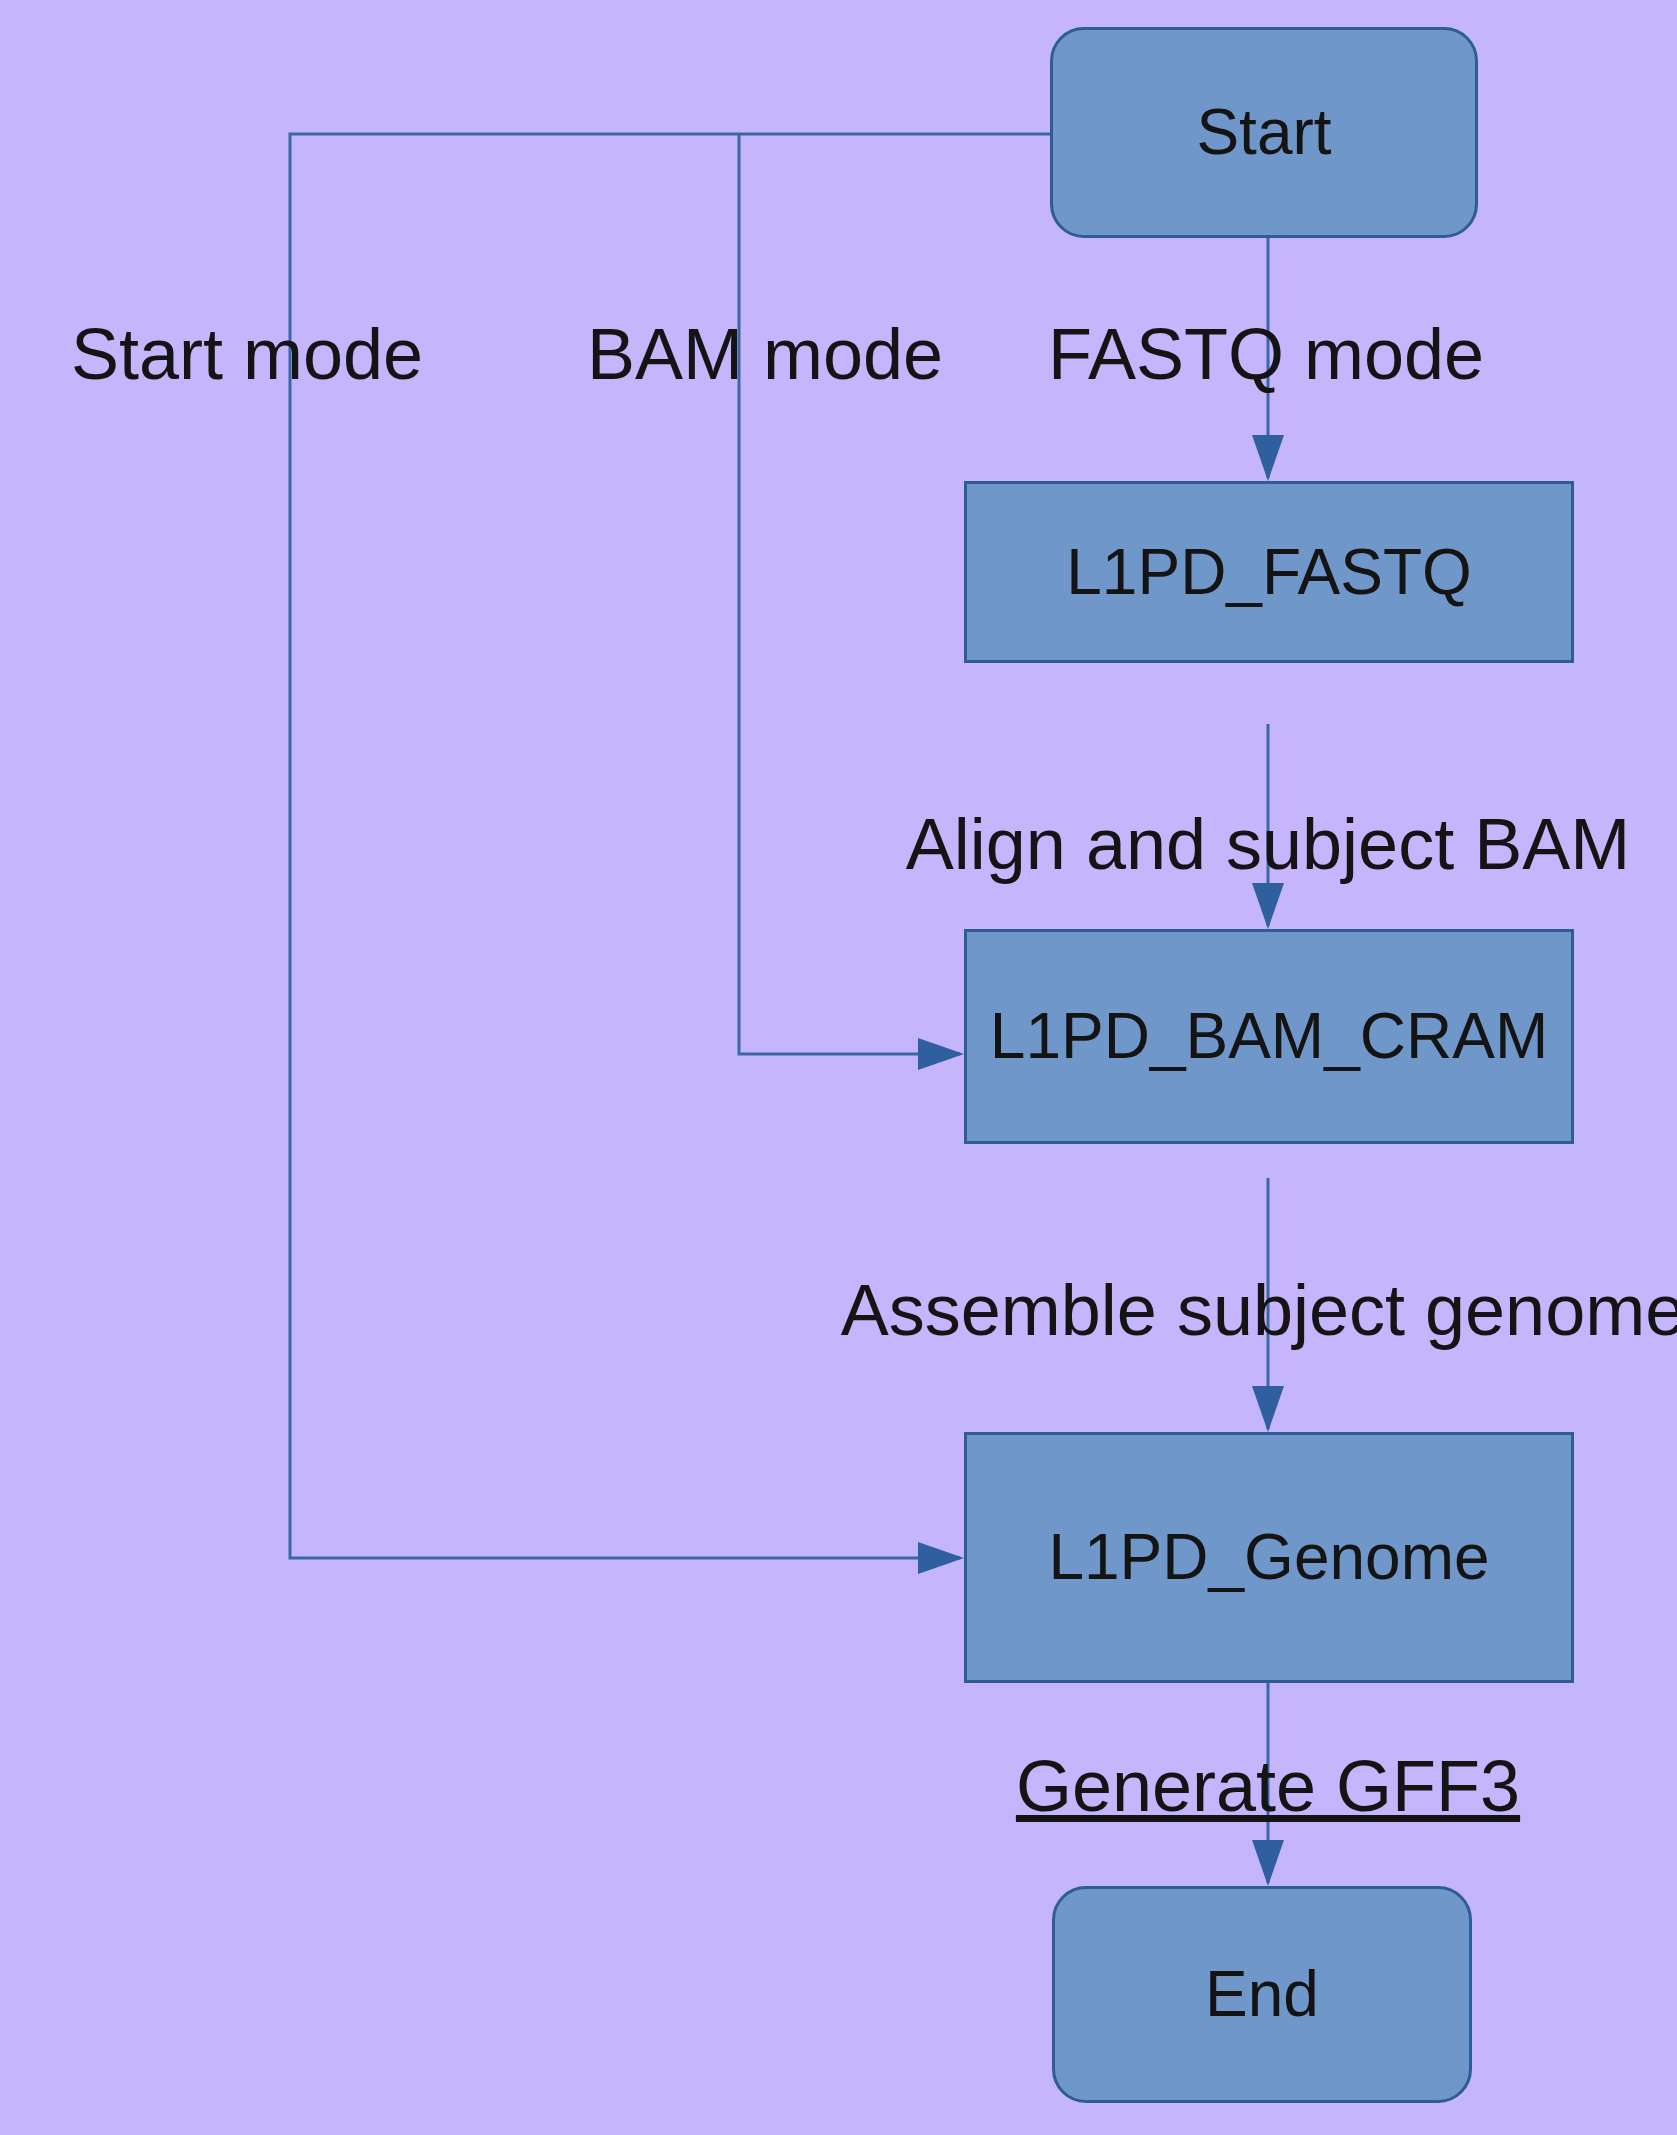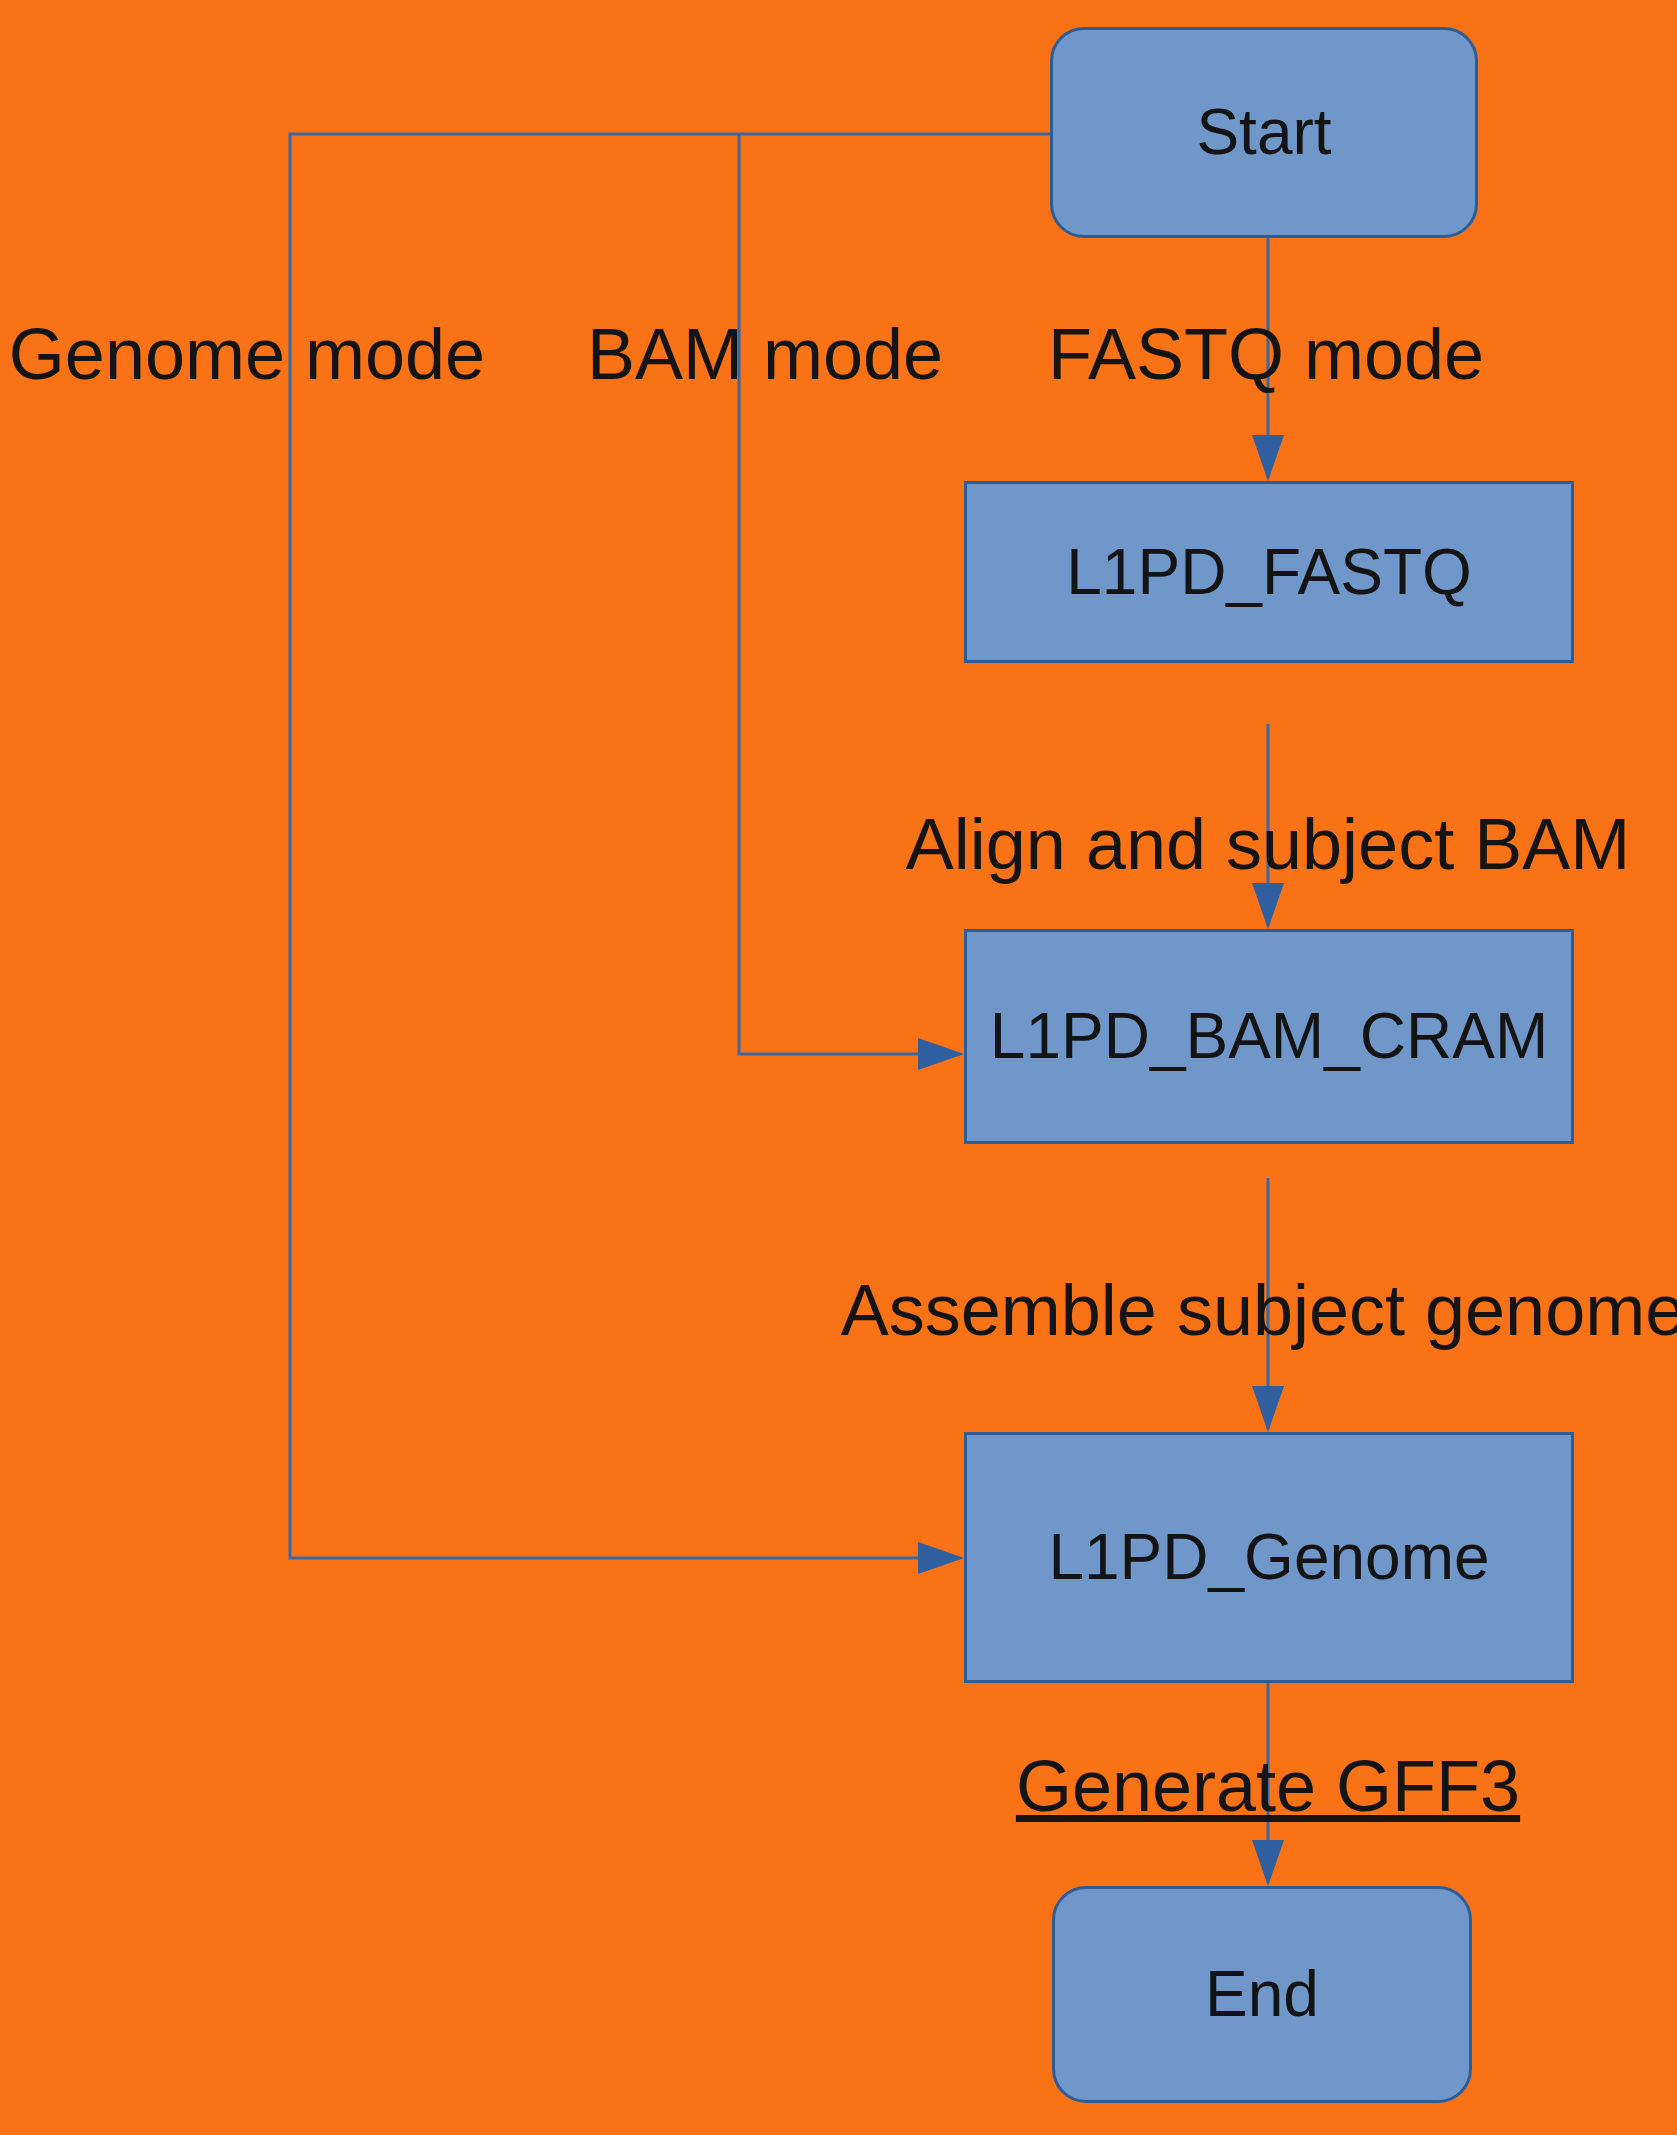--- a/index.html
+++ b/index.html
@@ -4,21 +4,21 @@
 <style>
   html, body {
     margin: 0;
     padding: 0;
     background: #ffffff;
   }
   .canvas {
     position: relative;
     width: 1677px;
     height: 2135px;
-    background: #f97316;
+    background: #c4b5fd;
     font-family: "Liberation Sans", sans-serif;
     color: #141414;
     overflow: hidden;
   }
   .connectors {
     position: absolute;
     left: 0;
     top: 0;
     width: 1677px;
     height: 2135px;
@@ -107,20 +107,20 @@
   </div>
 
   <div class="node genome">
     <span>L1PD_Genome</span>
   </div>
 
   <div class="node terminator end">
     <span>End</span>
   </div>
 
-  <div class="edge-label lbl-genome-mode">Genome mode</div>
+  <div class="edge-label lbl-genome-mode">Start mode</div>
   <div class="edge-label lbl-bam-mode">BAM mode</div>
   <div class="edge-label lbl-fastq-mode">FASTQ mode</div>
   <div class="edge-label lbl-align">Align and subject BAM</div>
   <div class="edge-label lbl-assemble">Assemble subject genome</div>
   <div class="edge-label lbl-gff3">Generate GFF3</div>
 
 </div>
 
 </body></html>

